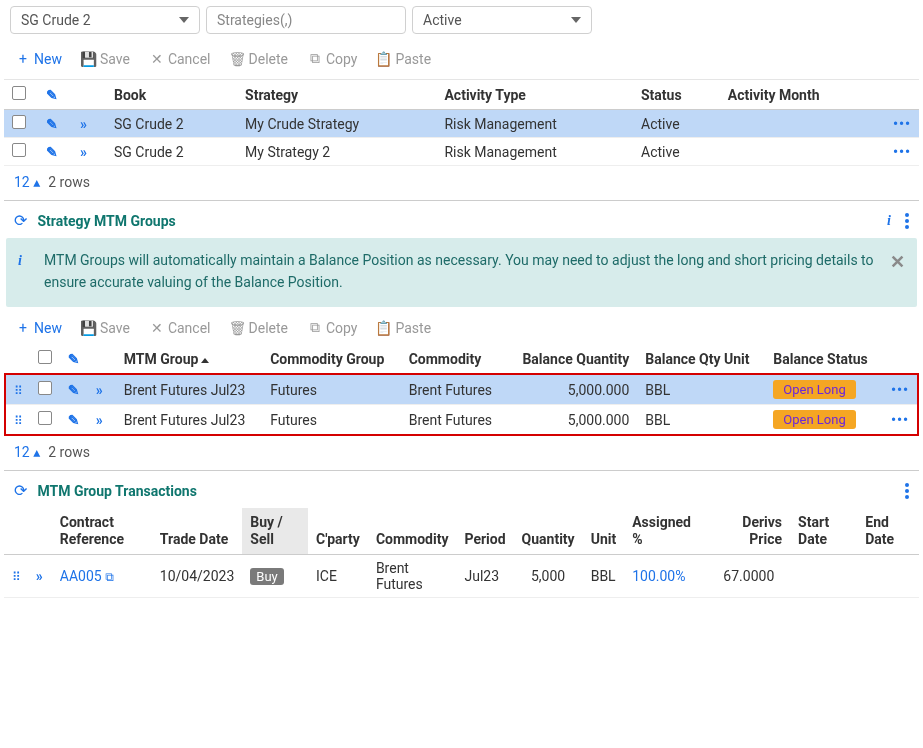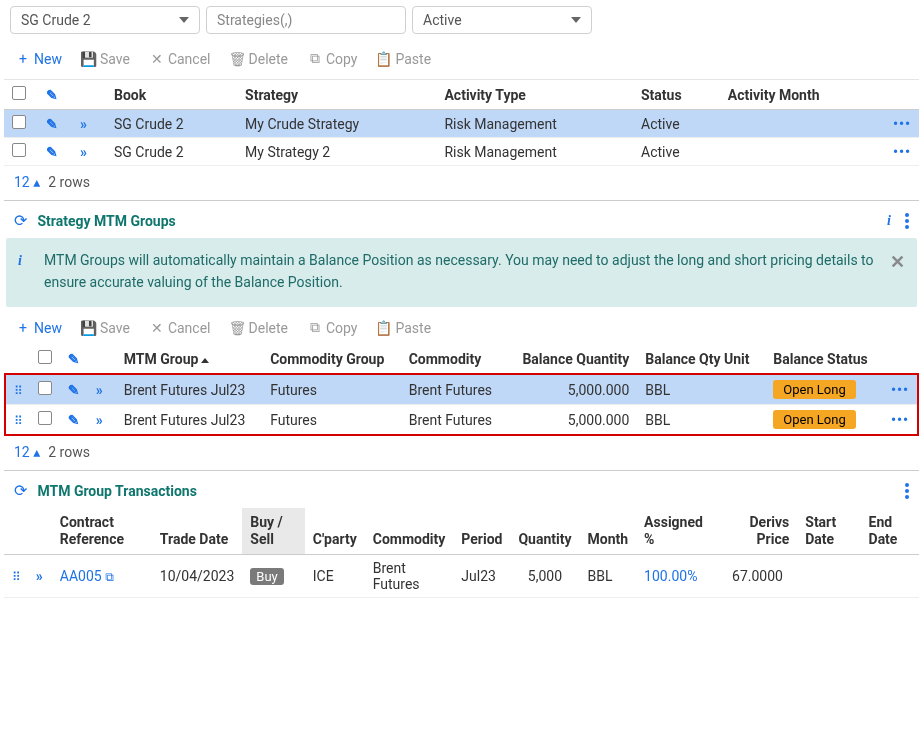--- a/index.html
+++ b/index.html
@@ -109,21 +109,21 @@
   }
   .info-banner .close-x {
     position: absolute; right: 12px; top: 10px;
     color: #8a8a8a; font-size: 18px; cursor: pointer; font-weight: bold;
   }
   .highlight-box {
     border: 2px solid #d40000;
   }
   .badge {
     background: #f5a623;
-    color: #000000;
+    color: #6d28d9;
     padding: 2px 10px;
     border-radius: 3px;
     font-size: 13px;
     display: inline-block;
   }
   td.num { text-align: right; padding-right: 4px; }
   .drag-handle { color: #1e73e8; font-size: 12px; cursor: grab; letter-spacing: -1px; }
   .sort-asc { 
     display: inline-block; width: 0; height: 0;
     border-left: 4px solid transparent; border-right: 4px solid transparent; border-bottom: 5px solid #333;
@@ -347,21 +347,21 @@
     <tr>
       <th style="width:22px"></th>
       <th style="width:24px"></th>
       <th style="width:100px">Contract Reference</th>
       <th>Trade Date</th>
       <th style="background:#e9e9e9">Buy / Sell</th>
       <th>C'party</th>
       <th>Commodity</th>
       <th>Period</th>
       <th style="text-align:center">Quantity</th>
-      <th>Month</th>
+      <th>Unit</th>
       <th>Assigned %</th>
       <th style="text-align:right">Derivs Price</th>
       <th>Start Date</th>
       <th>End Date</th>
     </tr>
   </thead>
   <tbody>
     <tr>
       <td><span class="drag-handle">⠿</span></td>
       <td><span class="drill-icon">»</span></td>

